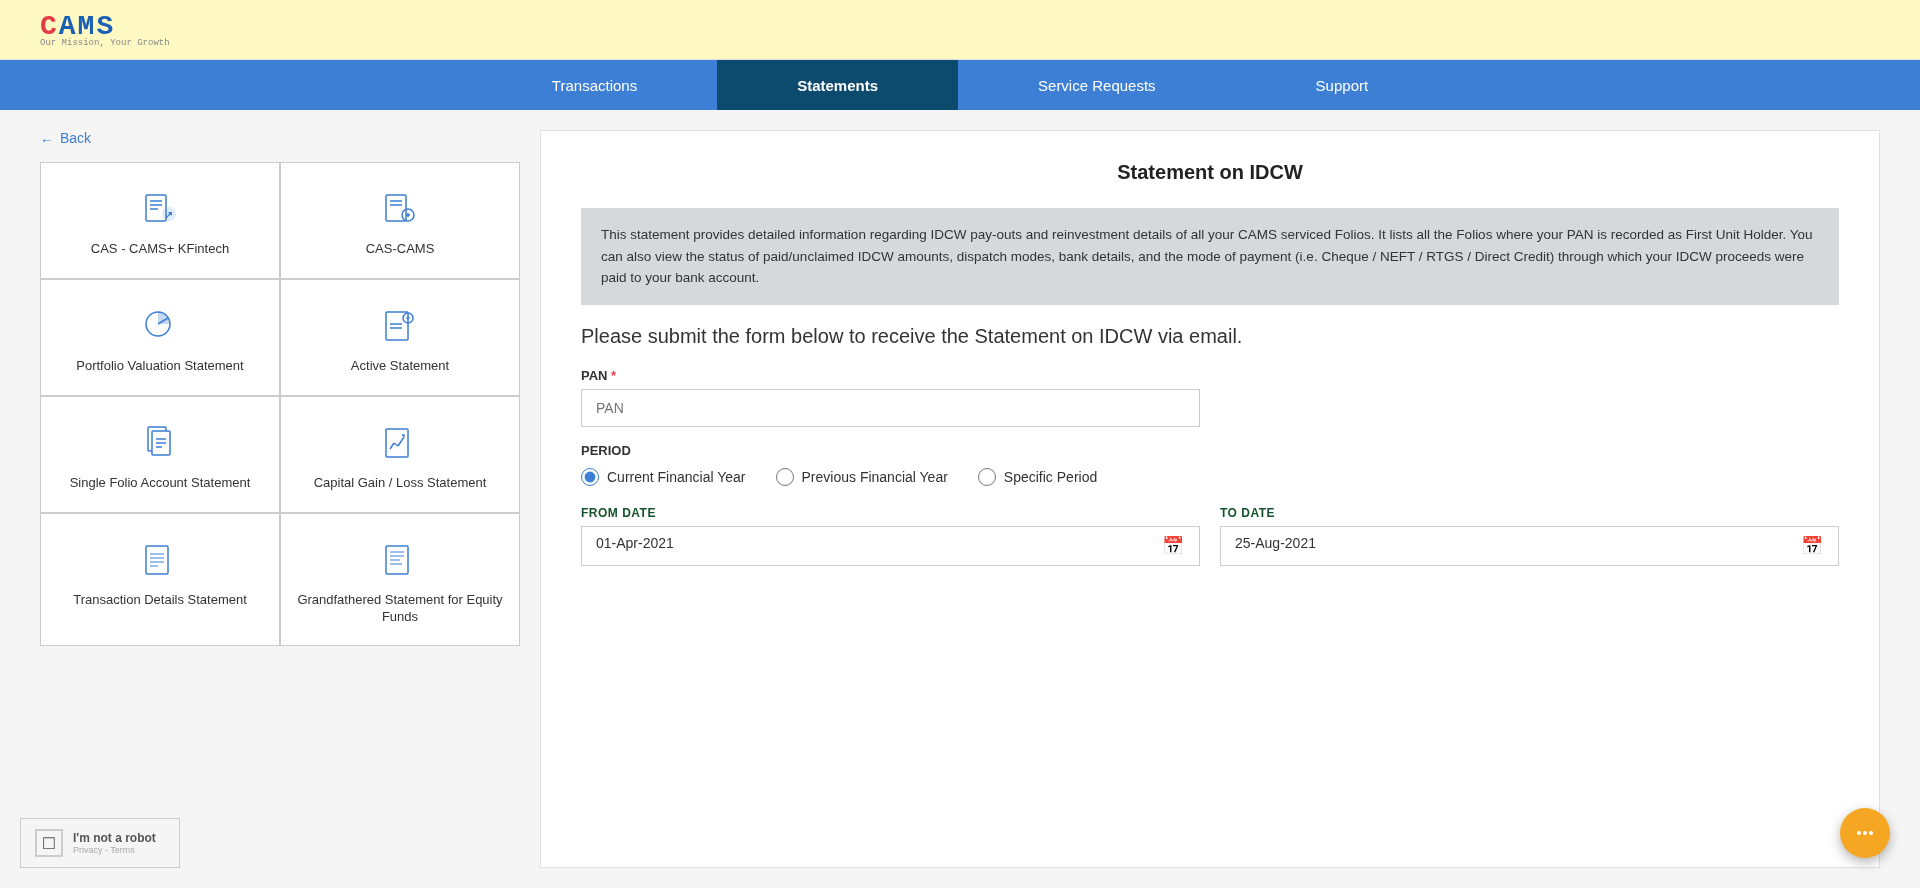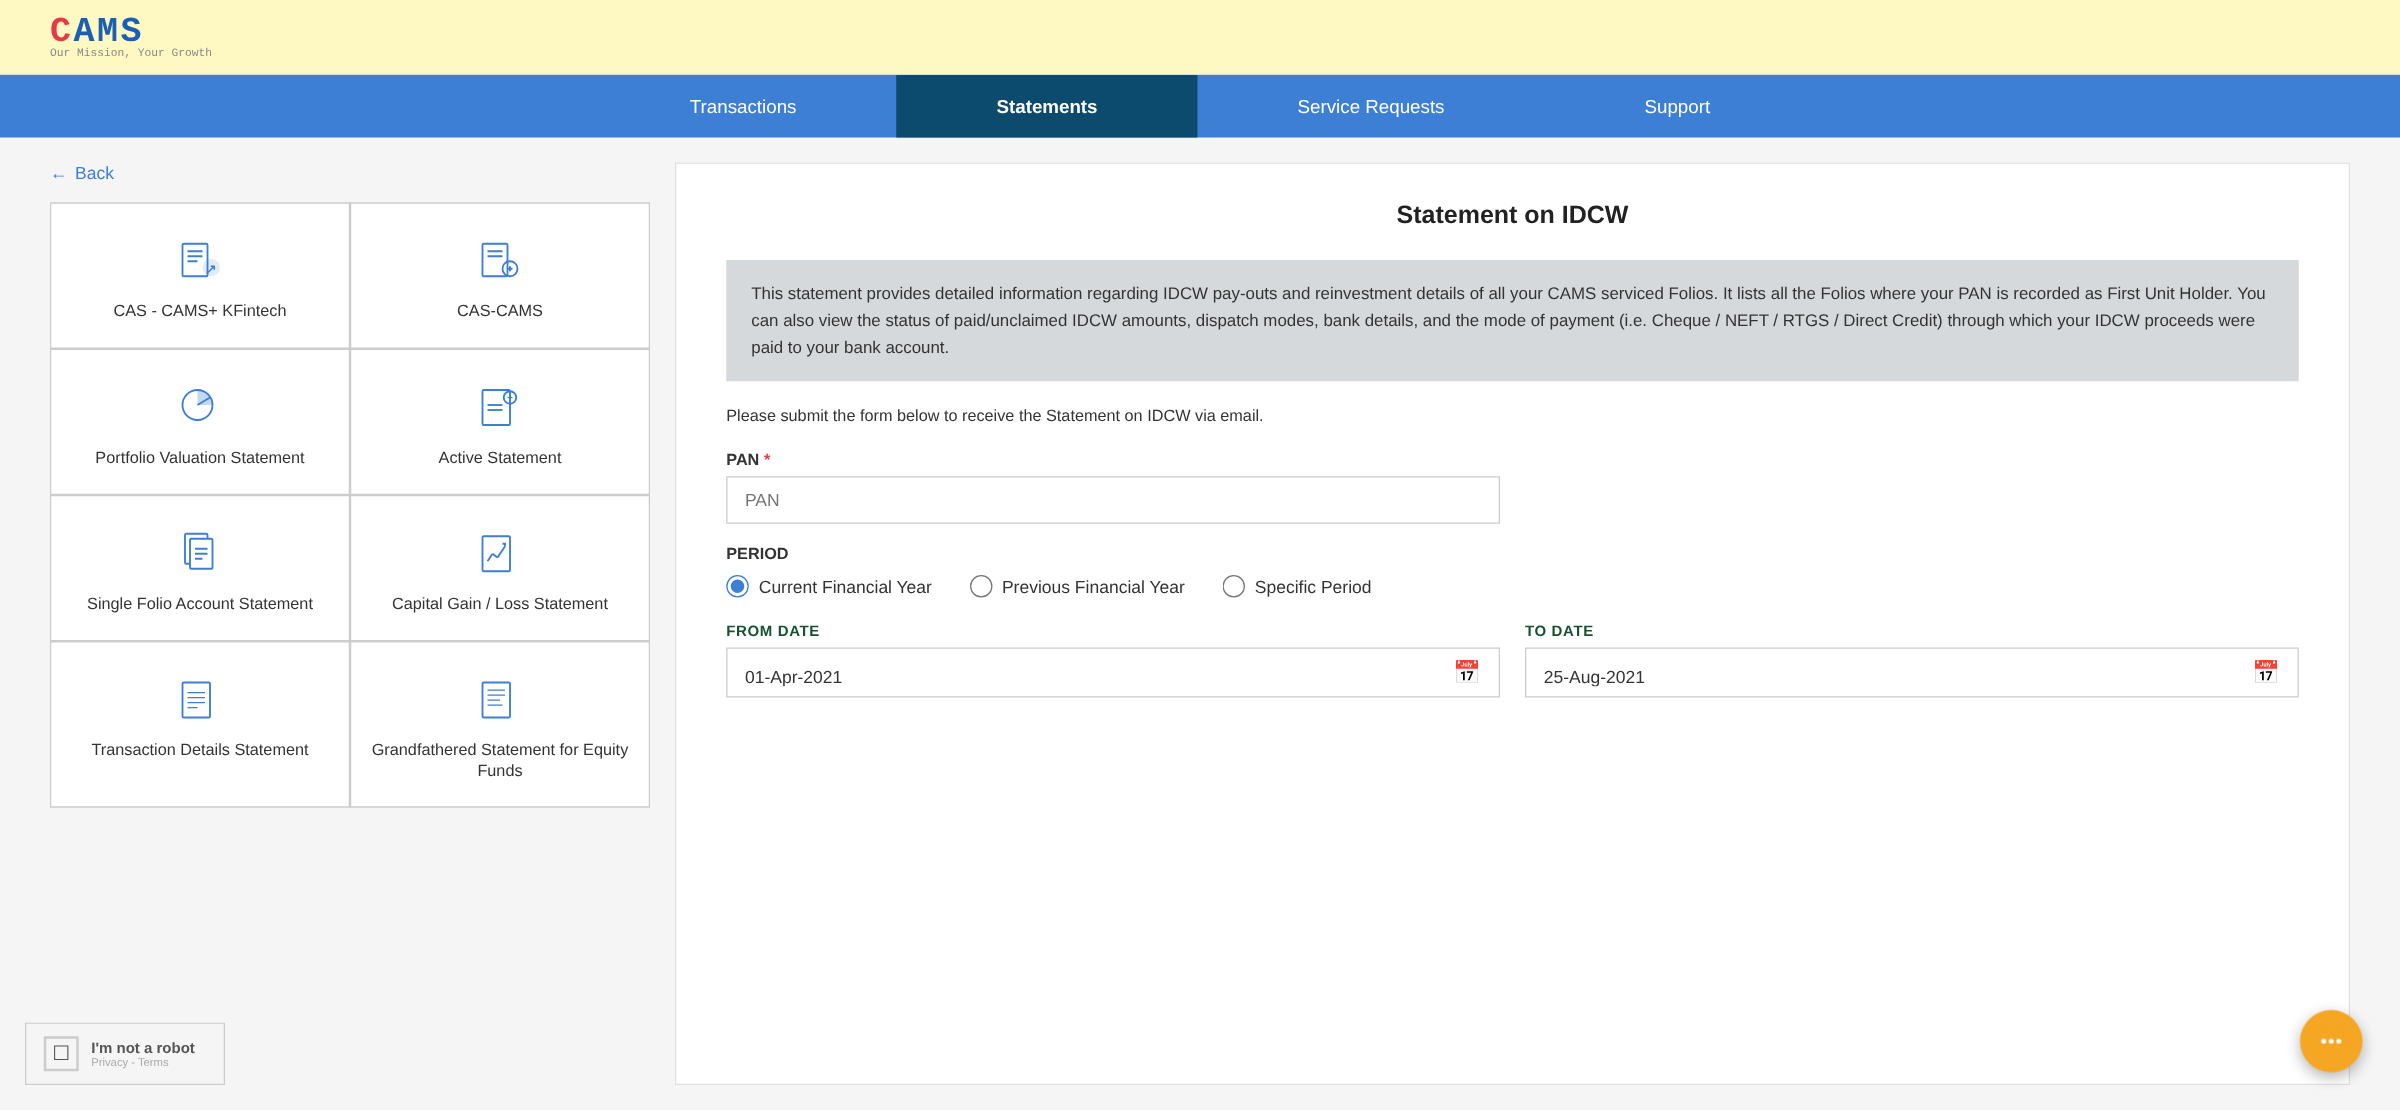--- a/index.html
+++ b/index.html
@@ -125,21 +125,21 @@
     }
     .info-box {
       background: #d6d9dc;
       padding: 16px 20px;
       font-size: 13.5px;
       line-height: 1.6;
       color: #333;
       margin-bottom: 20px;
     }
     .intro-text {
-      font-size: 13px;
+      font-size: 20px;
       margin-bottom: 20px;
       color: #333;
     }
 
     
     .form-row {
       display: grid;
       grid-template-columns: 1fr 1fr;
       gap: 20px;
       margin-bottom: 16px;
@@ -232,21 +232,21 @@
       gap: 6px;
     }
     .date-label {
       font-size: 12px;
       font-weight: bold;
       color: #14532d;
       letter-spacing: 0.5px;
     }
     .date-input-wrap {
       display: flex;
-      align-items: flex-end;
+      align-items: flex-start;
       border: 1px solid #ccc;
       padding: 8px 14px;
       background: #fff;
     }
     .date-input-wrap input {
       border: none;
       outline: none;
       font-size: 14px;
       flex: 1;
       color: #333;

